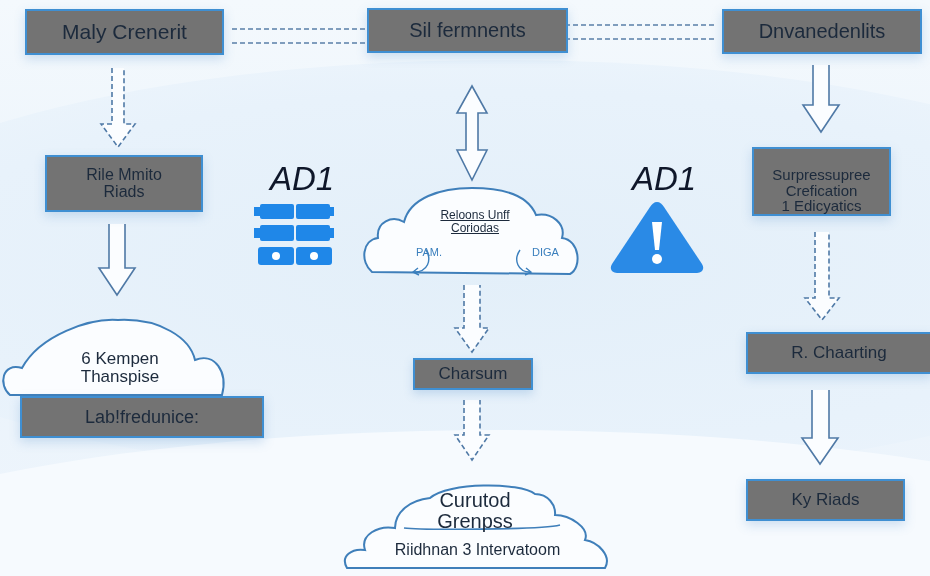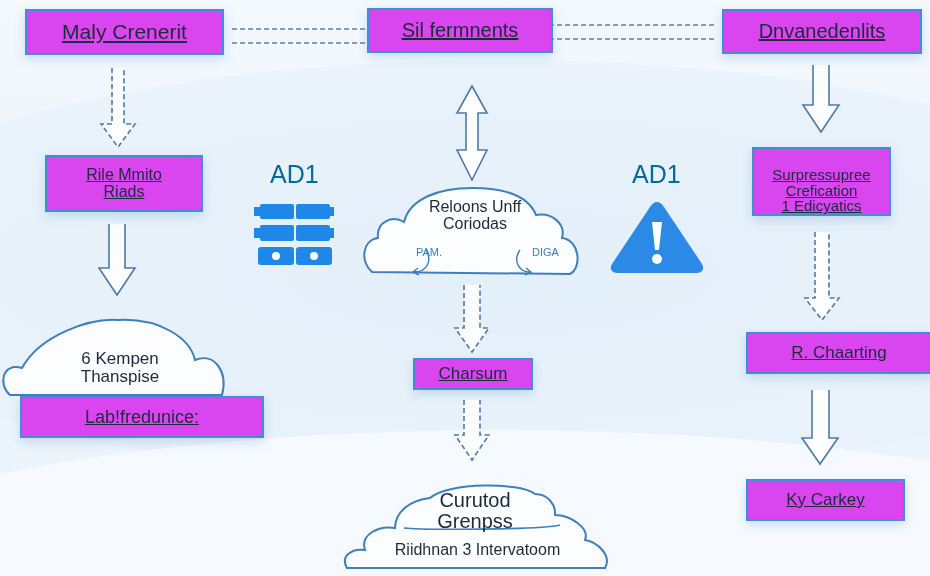--- a/index.html
+++ b/index.html
@@ -13,28 +13,27 @@
     border-radius:50%;
     background: radial-gradient(ellipse at center, #e3eff9 0%, #e8f2fb 60%, rgba(240,247,253,0) 100%);
   }
   .bg-low {
     position:absolute; left:-300px; top:430px; width:1600px; height:400px;
     border-radius:50%; background:#f6fafe;
   }
   svg.lines { position:absolute; left:0; top:0; }
   .box {
     position:absolute; box-sizing:border-box;
-    background:#d946ef; border:2.5px solid #3f8fd2;
+    background:#737373; border:2.5px solid #3f8fd2;
     color:#1c2a3c; text-align:center; display:flex; align-items:center; justify-content:center;
     box-shadow: 0 4px 10px rgba(80,140,200,0.25);
     line-height:1.05;
-    text-decoration:underline;
   }
   .cloud-text { position:absolute; text-align:center; color:#1c2a3c; line-height:1.05; }
-  .ad-label { position:absolute; color:#0369a1; font-size:25px; }
+  .ad-label { position:absolute; color:#0f172a; font-size:33px;font-style:italic; }
   .small-label { position:absolute; color:#3a7fbd; font-size:11px; }
 </style>
 </head>
 <body>
 
 <div class="bg-band"></div>
 <div class="bg-low"></div>
 
 <svg class="lines" width="930" height="576">
 
@@ -70,21 +69,21 @@
   <path d="M520,250 C513,260 518,272 530,272" fill="none" stroke="#3a7fbd" stroke-width="1.4"></path>
   <path d="M526,268 L531,272 L525,275" fill="none" stroke="#3a7fbd" stroke-width="1.4"></path>
 
   <path d="M347,568 C340,556 352,548 365,550 C360,535 378,525 395,528 C395,512 410,500 430,498 C448,482 520,482 535,494 C548,494 556,505 555,515 C570,515 590,528 585,540 C598,542 612,556 605,568 Z" fill="#fbfdff" stroke="#3f7fba" stroke-width="2"></path>
   <path d="M404,528 C420,530 540,530 560,525" fill="none" stroke="#3f7fba" stroke-width="1.6"></path>
 </svg>
 
 <div class="box" style="left:25px;top:9px;width:199px;height:46px;font-size:21px;">
   <span>Maly Crenerit</span>
 </div>
-<div class="box" style="left:367px;top:8px;width:186px;height:45px;font-size:20px;">
+<div class="box" style="left:367px;top:8px;width:201px;height:45px;font-size:20px;">
   <span>Sil fermnents</span>
 </div>
 <div class="box" style="left:722px;top:9px;width:200px;height:45px;font-size:20px;">
   <span>Dnvanedenlits</span>
 </div>
 
 <div class="box" style="left:45px;top:155px;width:158px;height:57px;font-size:16px;white-space:pre-line;">
   <span>Rile Mmito
 Riads</span>
 </div>
@@ -105,21 +104,21 @@
       <rect x="42" y="46" width="36" height="18" rx="3"></rect>
     <rect x="0" y="6" width="6" height="9"></rect>
       <rect x="76" y="6" width="4" height="9"></rect>
     <rect x="0" y="27" width="6" height="10"></rect>
       <rect x="76" y="27" width="4" height="10"></rect>
   </g>
   <circle cx="22" cy="55" r="4" fill="#ffffff"></circle>
     <circle cx="60" cy="55" r="4" fill="#ffffff"></circle>
 </svg>
 
-<div class="cloud-text" style="left:400px;top:199px;width:150px;font-size:16px;white-space:pre-line;">Reloons Unff
+<div class="cloud-text" style="left:400px;top:209px;width:150px;font-size:12px;white-space:pre-line;text-decoration:underline;">Reloons Unff
 Coriodas</div>
 <div class="small-label" style="left:398px;top:246px;padding-left:18px;">PAM.</div>
 <div class="small-label" style="left:520px;top:246px;padding-left:12px;">DIGA</div>
 <div class="box" style="left:413px;top:358px;width:120px;height:32px;font-size:17px;">
   <span>Charsum</span>
 </div>
 <div class="cloud-text" style="left:410px;top:490px;width:130px;font-size:20px;white-space:pre-line;">Curutod
 Grenpss</div>
 <div class="cloud-text" style="left:365px;top:542px;width:225px;font-size:16px;">Riidhnan 3 Intervatoom</div>
 
@@ -132,14 +131,14 @@
 
 <div class="box" style="left:752px;top:147px;width:139px;height:69px;font-size:15px;white-space:pre-line;align-items:flex-end;">
   <span>Surpressupree
 Crefication
 1 Edicyatics</span>
 </div>
 <div class="box" style="left:746px;top:332px;width:186px;height:42px;font-size:17px;">
   <span>R. Chaarting</span>
 </div>
 <div class="box" style="left:746px;top:479px;width:159px;height:42px;font-size:17px;">
-  <span>Ky Carkey</span>
+  <span>Ky Riads</span>
 </div>
 
 </body></html>

